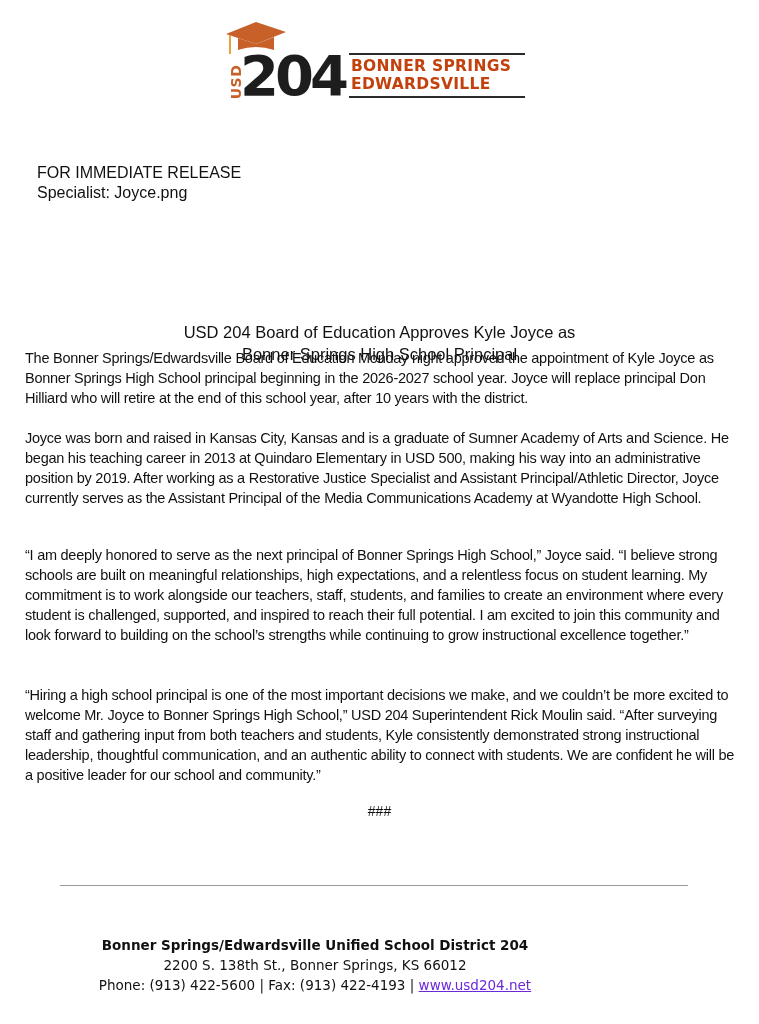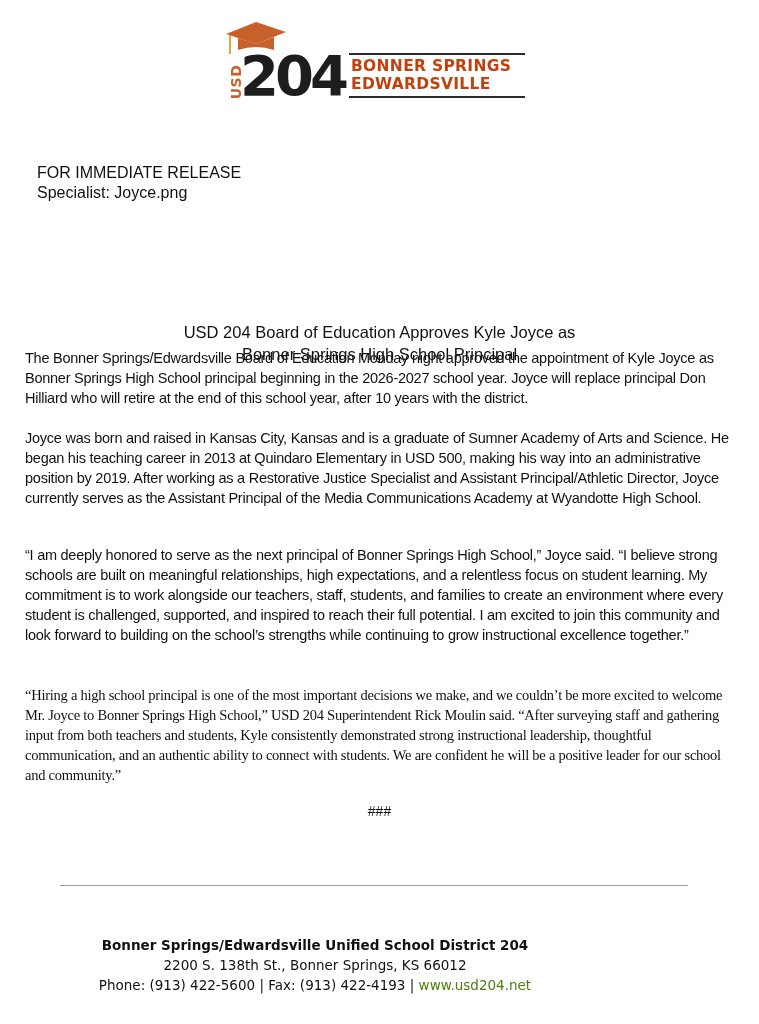--- a/index.html
+++ b/index.html
@@ -102,21 +102,21 @@
       left: 25px;
       width: 715px;
       font-size: 14.5px;
       line-height: 20px;
       letter-spacing: -0.25px;
       margin: 0;
     }
     .p1 { top: 348px; }
     .p2 { top: 428px; }
     .p3 { top: 545px; }
-    .p4 { top: 685px; font-family: Liberation Serif, serif; }
+    .p4 { top: 685px; }
 
     .end-mark {
       position: absolute;
       left: 0;
       width: 759px;
       top: 802px;
       text-align: center;
       font-size: 14px;
       line-height: 18px;
     }
@@ -139,21 +139,22 @@
       font-family: "DejaVu Sans", sans-serif;
       font-size: 13.5px;
       line-height: 20px;
       color: #111111;
     }
     .footer .org {
       font-weight: bold;
       font-size: 13.5px;
     }
     .footer a {
-      color: #4d7c0f;
+      color: #6d28d9;
+      text-decoration: underline;
     }
   </style>
 </head>
 <body>
 
 <div class="logo">
   <svg class="logo-cap" width="70" height="40" viewBox="0 0 70 40">
     <polygon points="4,14 34,2 64,12 34,24" fill="#c8602a"></polygon>
     <path d="M16,18 L16,30 Q34,24 52,30 L52,17 L34,24 Z" fill="#c8602a"></path>
     <line x1="8" y1="15" x2="8" y2="34" stroke="#e8a33a" stroke-width="2"></line>

